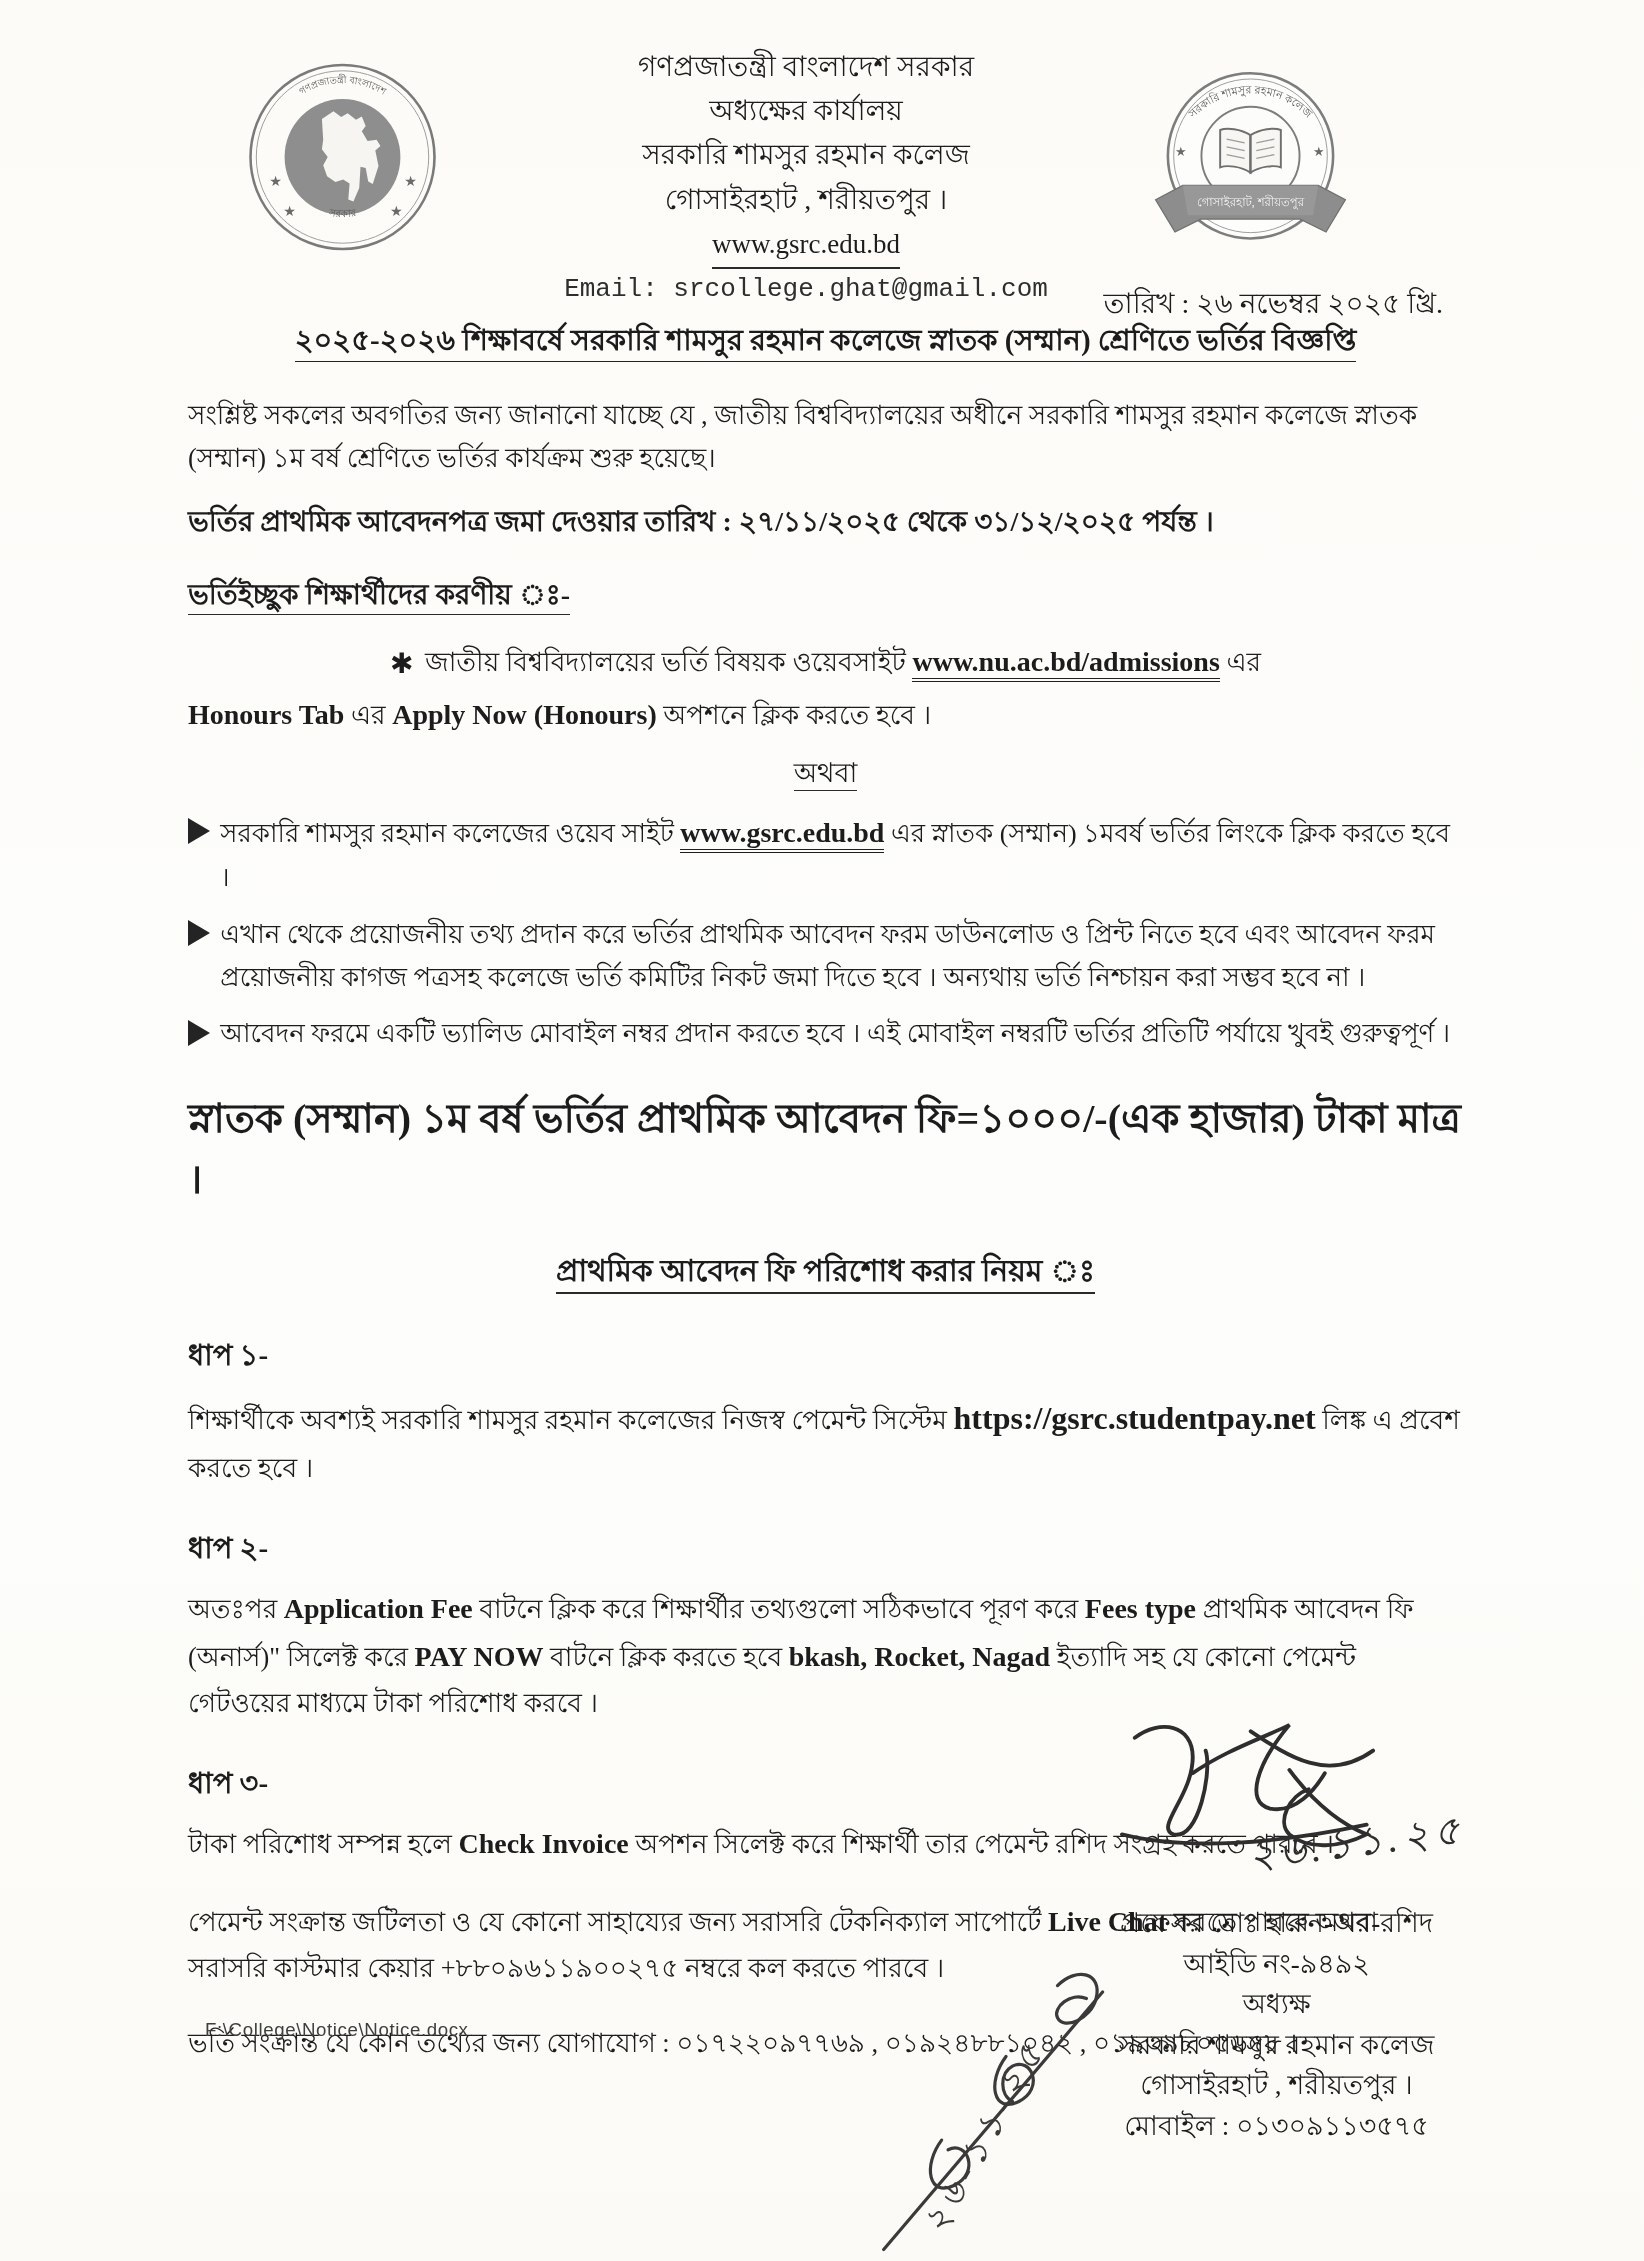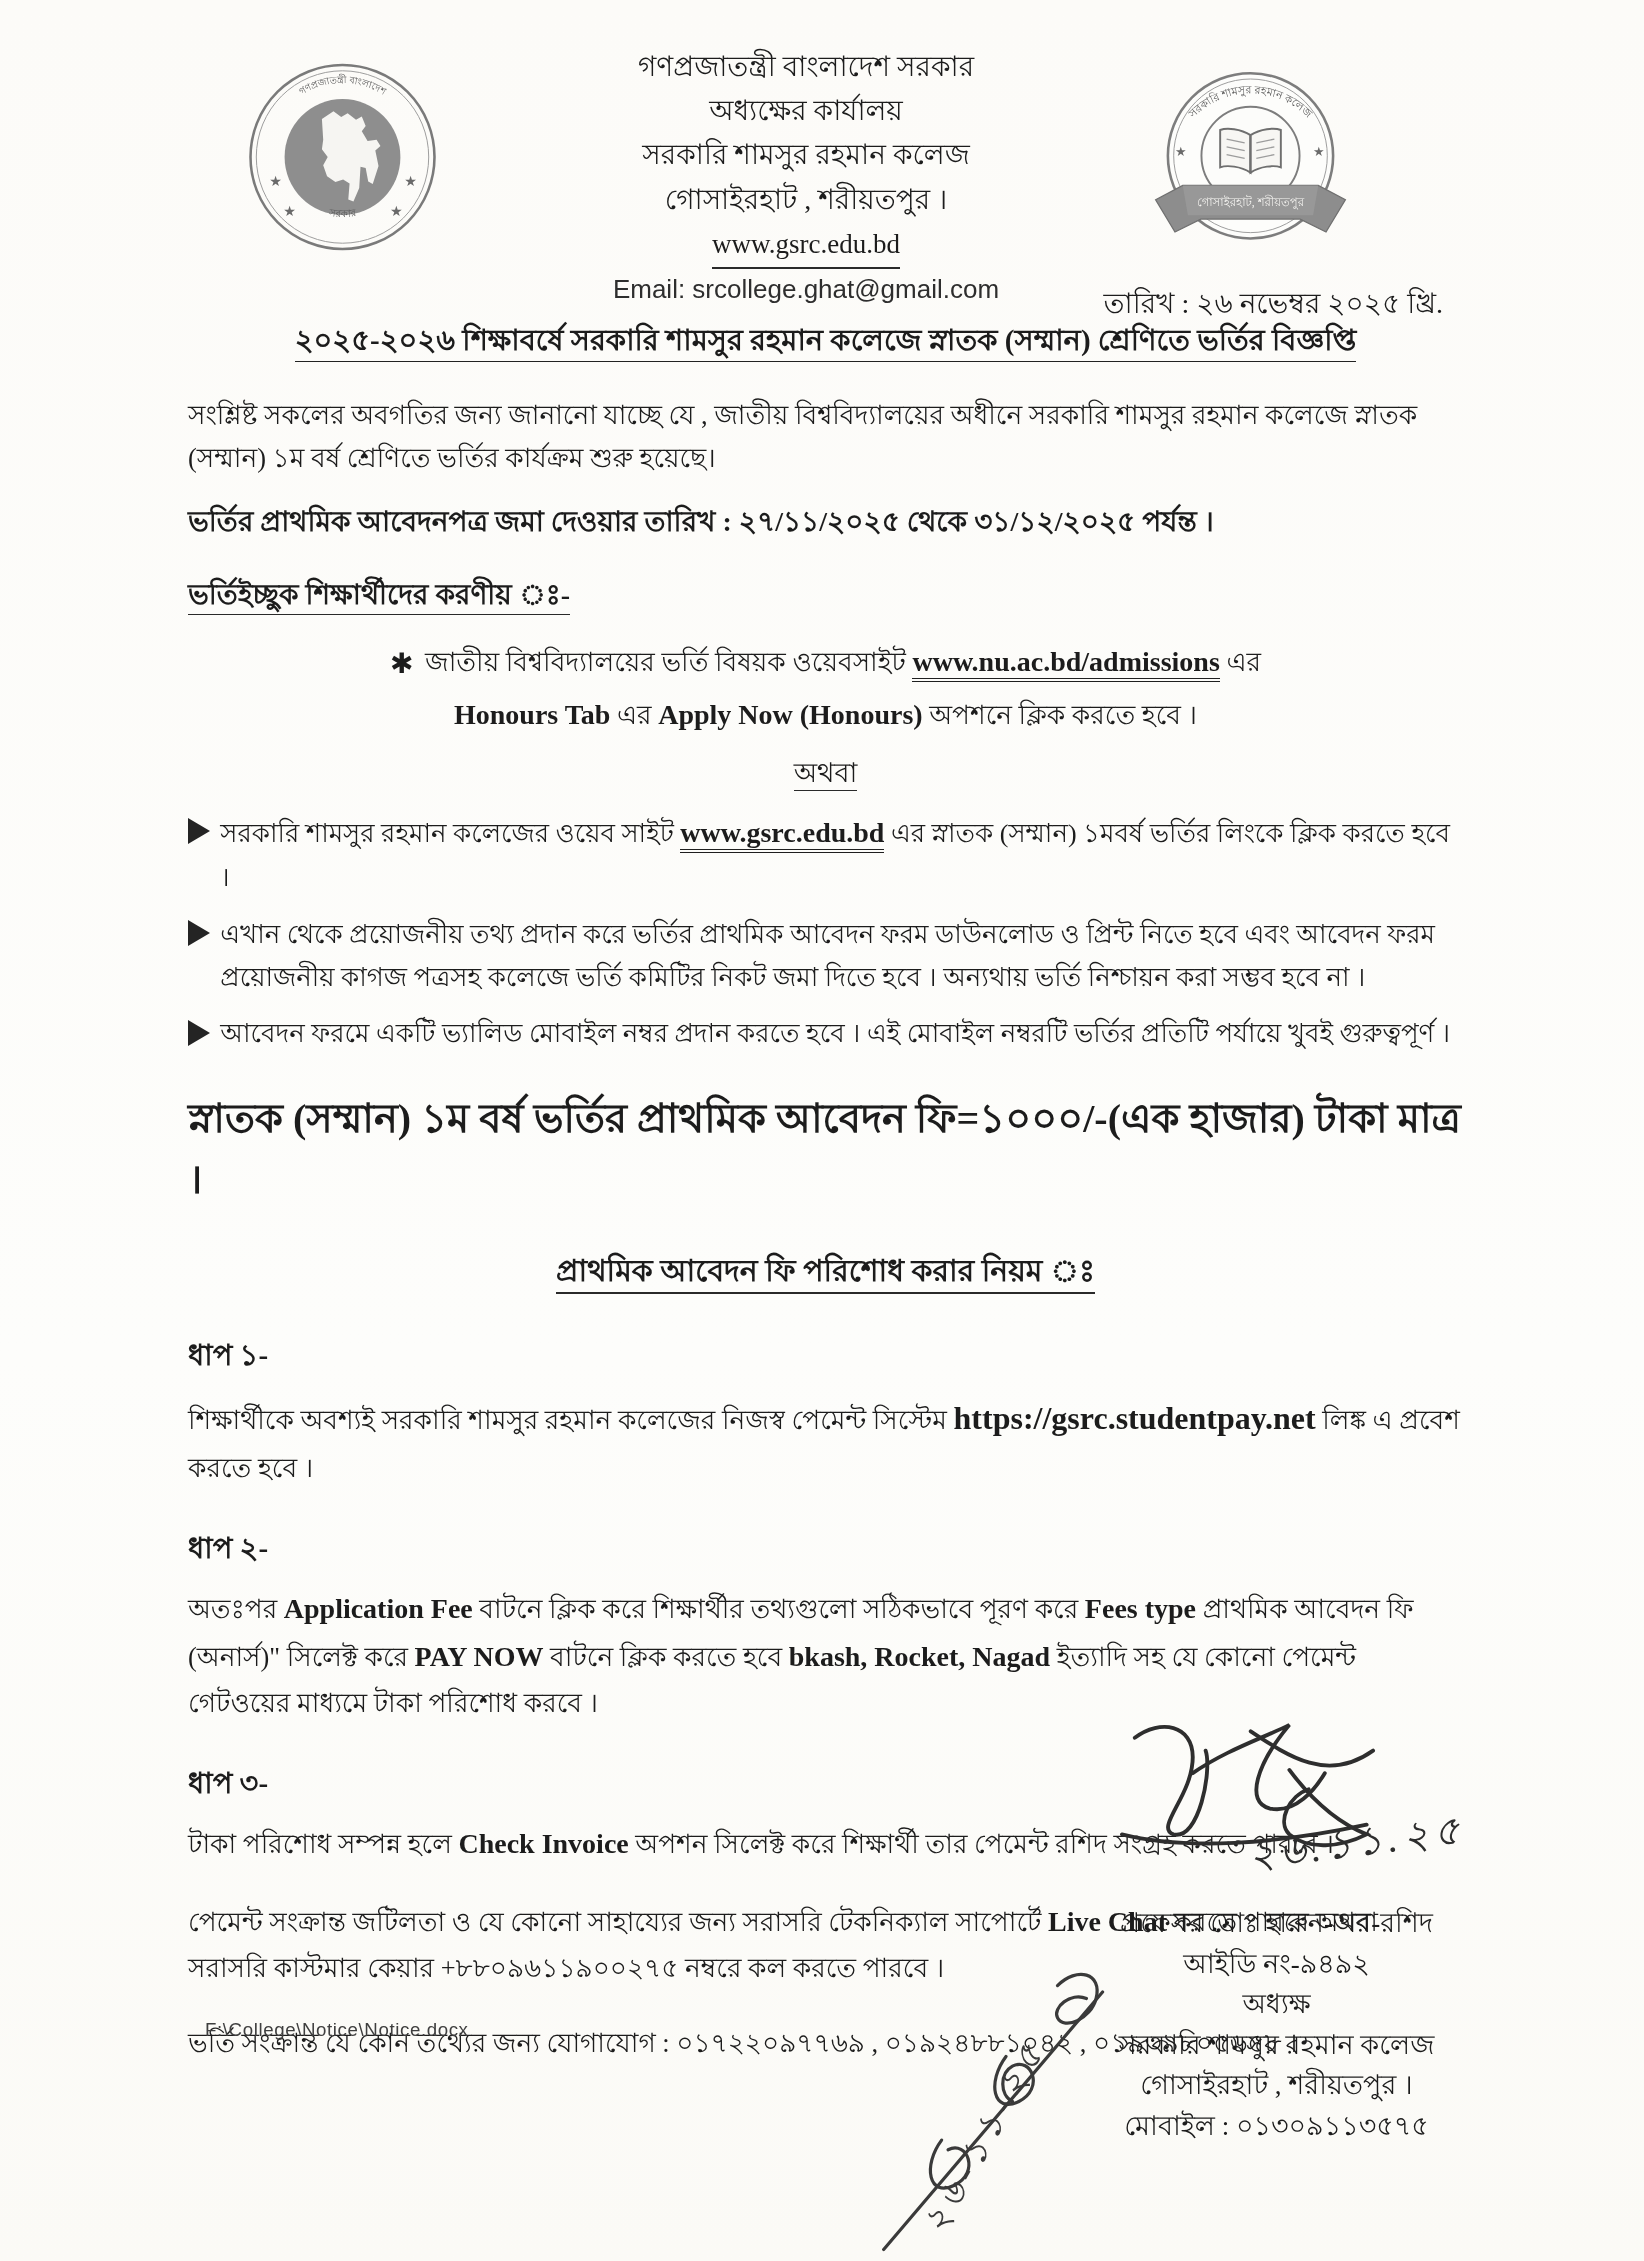--- a/index.html
+++ b/index.html
@@ -15,37 +15,37 @@
   }
   
   .gov-seal{position:absolute;left:246px;top:57px;}
   .college-seal{position:absolute;left:1144px;top:59px;}
   .header-text{
     position:absolute;left:445px;top:45px;width:722px;
     text-align:center;font-size:28px;line-height:1.58;
   }
   .header-text .line{white-space:nowrap;}
   .hdr-site{display:inline-block;border-bottom:2.6px solid #2a2a2a;padding-bottom:1.3px;font-size:27px;}
-  .hdr-email{font-size:26px;font-family:Liberation Sans, sans-serif;color:#2e2e2e;}
+  .hdr-email{font-size:26px;font-family:Liberation Mono, monospace;color:#2e2e2e;}
   .date-line{
     position:absolute;right:201px;top:282px;
     font-size:28px;white-space:nowrap;
   }
   
   .body{position:absolute;left:188px;top:317px;width:1275px;}
   .title{ text-align:center;font-weight:bold;font-size:29px;}
   .title .t-u{border-bottom:1.9px solid #222;padding-bottom:5.2px;}
   .intro{margin-top:28px;font-size:26.4px;line-height:1.64;text-align:left;}
   .window{margin-top:19.3px;font-weight:bold;font-size:28px;white-space:nowrap;}
   .todo-heading{margin-top:26px;text-align:left;font-weight:bold;font-size:28px;}
   .todo-heading span{border-bottom:1.9px solid #2a2a2a;padding-bottom:3.9px;}
   .nu-line1{margin-top:22px;text-align:center;font-size:26.4px;}
   .star{font-size:28px;position:relative;top:1.9px;margin-right:11.6px;}
   .url-b{font-weight:bold;border-bottom:4.5px double #1f1f1f;padding-bottom:1.3px;font-size:28px;}
-  .nu-line2{margin-top:9px;text-align:center;font-size:26.4px;}
+  .nu-line2{margin-top:9px;text-align:left;font-size:26.4px;}
   .en-b{font-weight:bold;font-size:28px;}
   .or{margin-top:13px;text-align:center;font-size:27px;}
   .or span{border-bottom:1.9px solid #2a2a2a;padding-bottom:2.6px;}
   .bullet{display:flex;margin-top:13px;font-size:26px;line-height:1.66;}
   .tri{flex:0 0 auto;width:0;height:0;margin:7.7px 10.3px 0 0;
        border-top:13px solid transparent;border-bottom:13px solid transparent;
        border-left:22px solid #242424;}
   .bullet .bt{flex:1;}
   .fee{margin-top:34px;font-weight:bold;font-size:40px;line-height:1.52;}
   .pay-heading{margin-top:36px;text-align:center;font-weight:bold;font-size:30px;}

